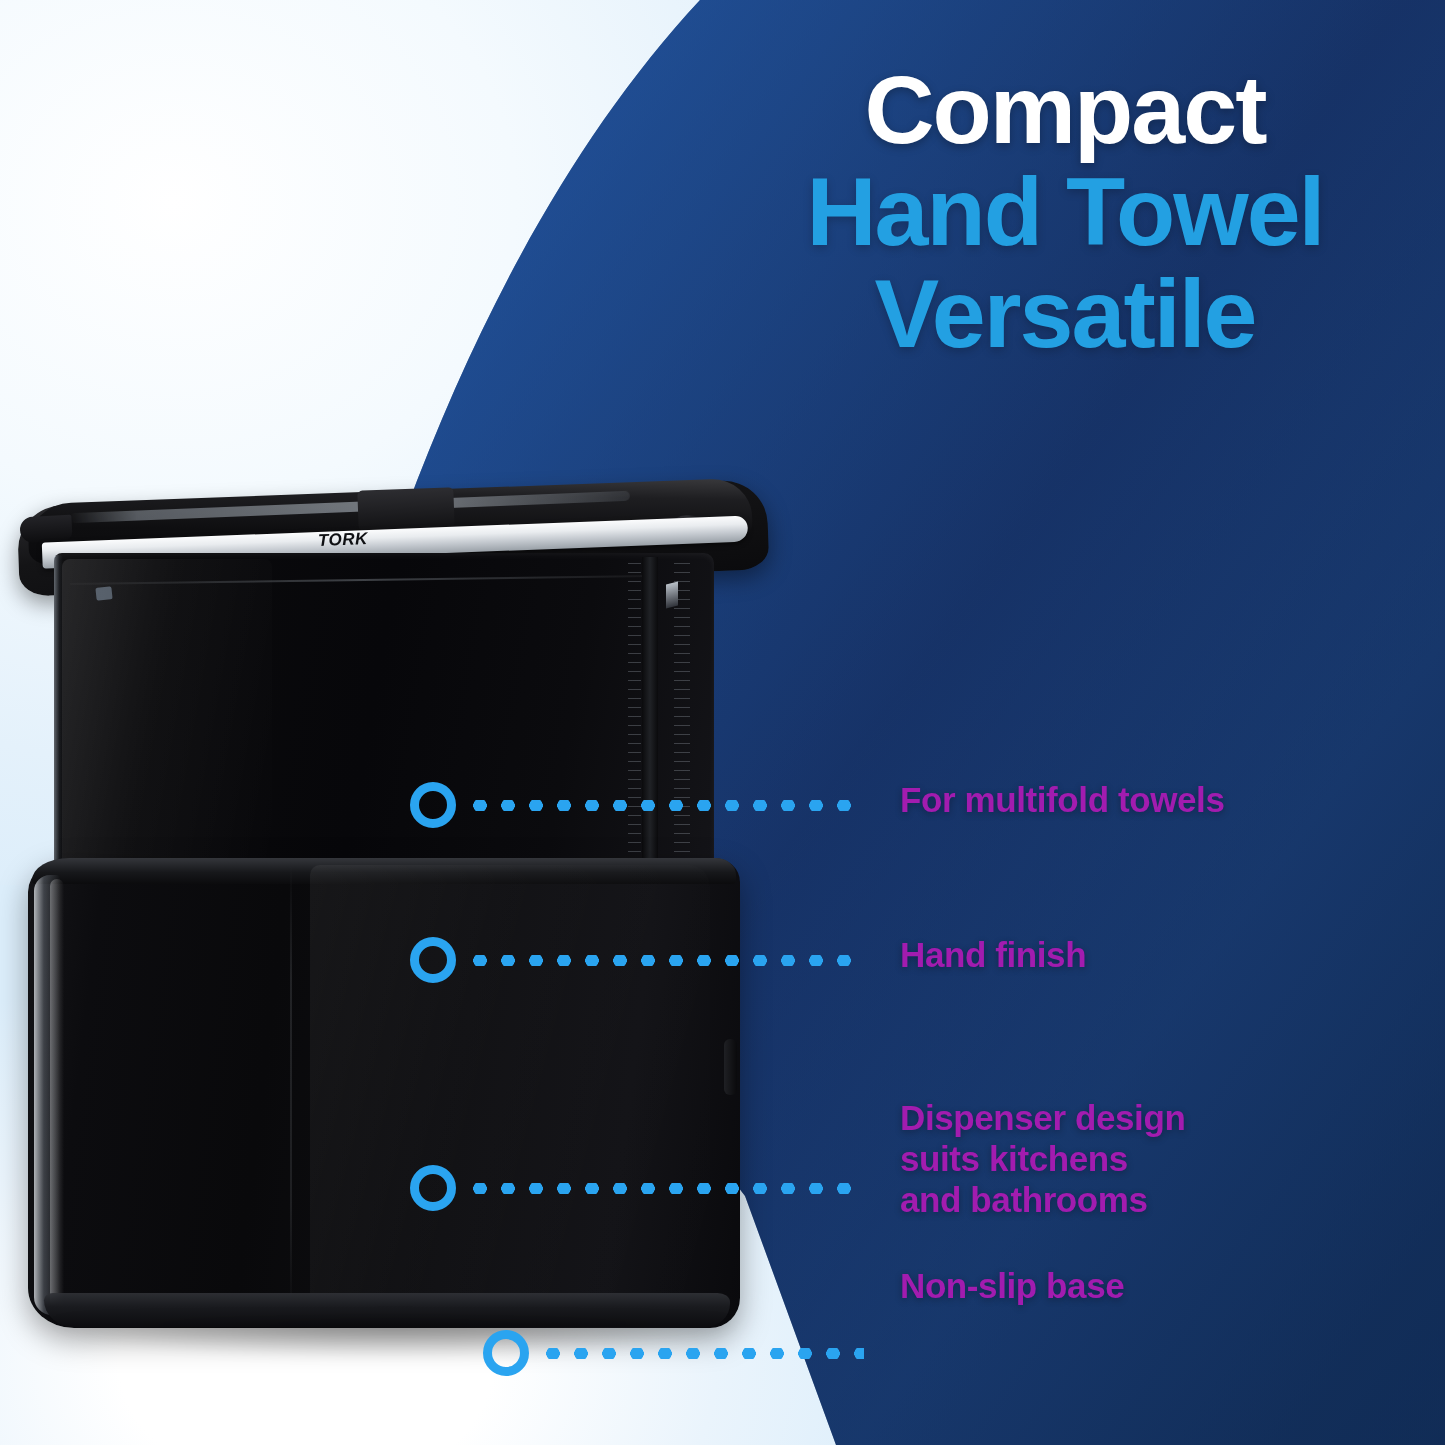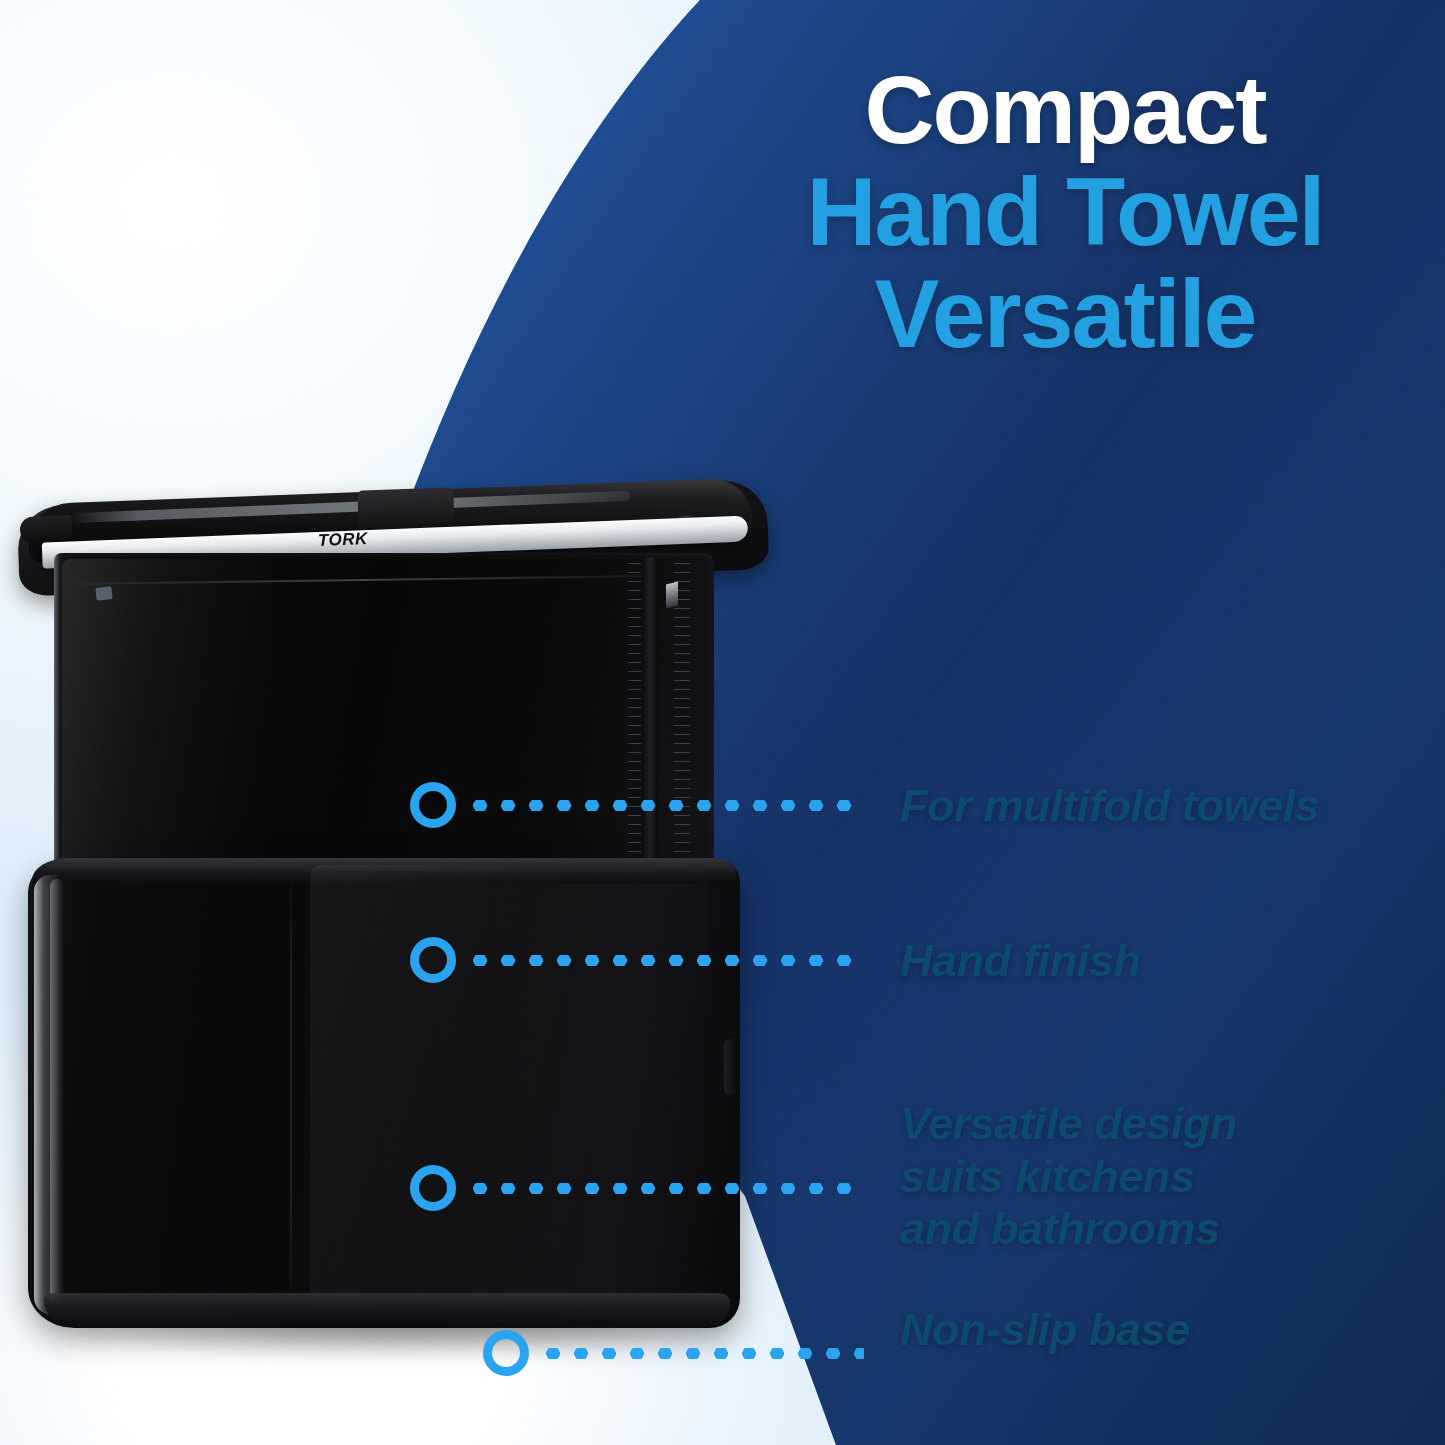--- a/index.html
+++ b/index.html
@@ -243,28 +243,27 @@
   }
   .dots {
     position: absolute;
     height: 11px;
     background-image: radial-gradient(circle, #2aa4f0 0 44%, rgba(0,0,0,0) 46%);
     background-size: 28px 11px;
     background-repeat: repeat-x;
   }
   .callout-text {
     position: absolute;
-    color: #0c4a6e;
-    font-size: 45px;
+    color: #a21caf;
+    font-size: 35px;
     font-weight: 700;
     line-height: 1.17;
     letter-spacing: -0.4px;
     text-shadow: 0 2px 7px rgba(0,0,0,0.3);
     white-space: pre-line;
-    font-style: italic;
   }
 </style>
 </head>
 <body>
 
 <div id="stage">
 
   <div id="bg-light"></div>
   <div id="bg-light-bottom"></div>
 
@@ -338,24 +337,24 @@
 
   <div class="callout-row">
     <span class="ring" style="left:410px; top:937px;"></span>
     <span class="dots" style="left:466px; top:955px; width:398px;"></span>
     <span class="callout-text" style="left:900px; top:935px; width:520px;">Hand finish</span>
   </div>
 
   <div class="callout-row">
     <span class="ring" style="left:410px; top:1165px;"></span>
     <span class="dots" style="left:466px; top:1183px; width:398px;"></span>
-    <span class="callout-text" style="left:900px; top:1098px; width:520px;">Versatile design
+    <span class="callout-text" style="left:900px; top:1098px; width:520px;">Dispenser design
 suits kitchens
 and bathrooms</span>
   </div>
 
   <div class="callout-row">
     <span class="ring" style="left:483px; top:1330px;"></span>
     <span class="dots" style="left:539px; top:1348px; width:325px;"></span>
-    <span class="callout-text" style="left:900px; top:1304px; width:520px;">Non-slip base</span>
+    <span class="callout-text" style="left:900px; top:1266px; width:520px;">Non-slip base</span>
   </div>
 
 </div>
 
 </body></html>

